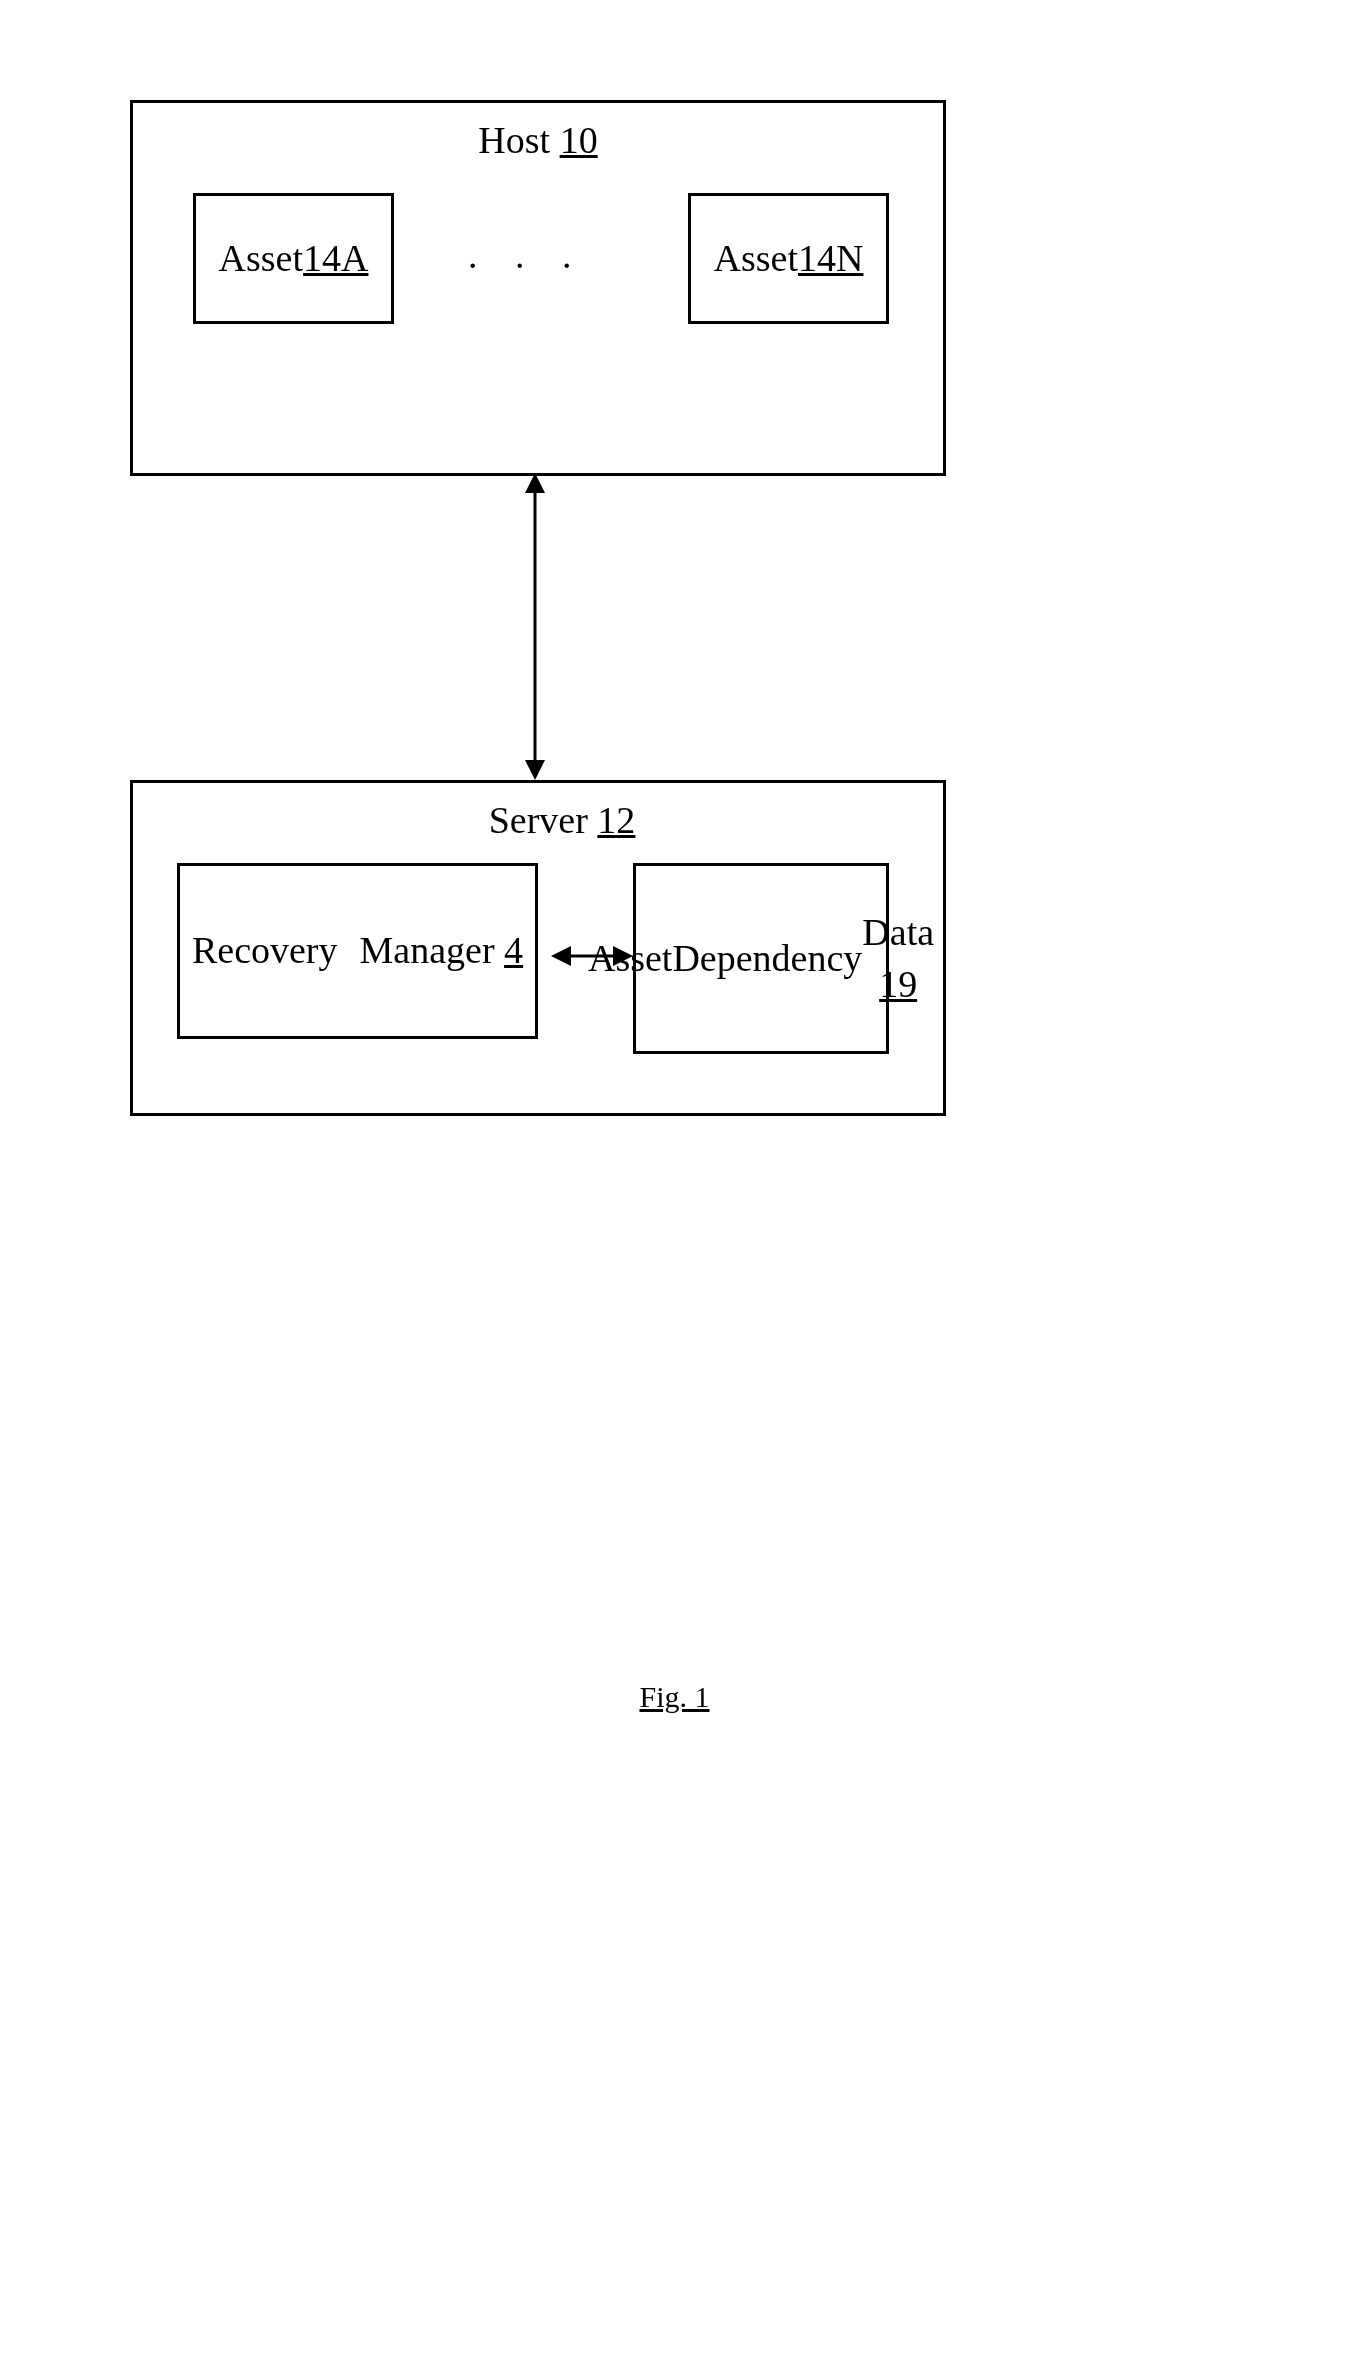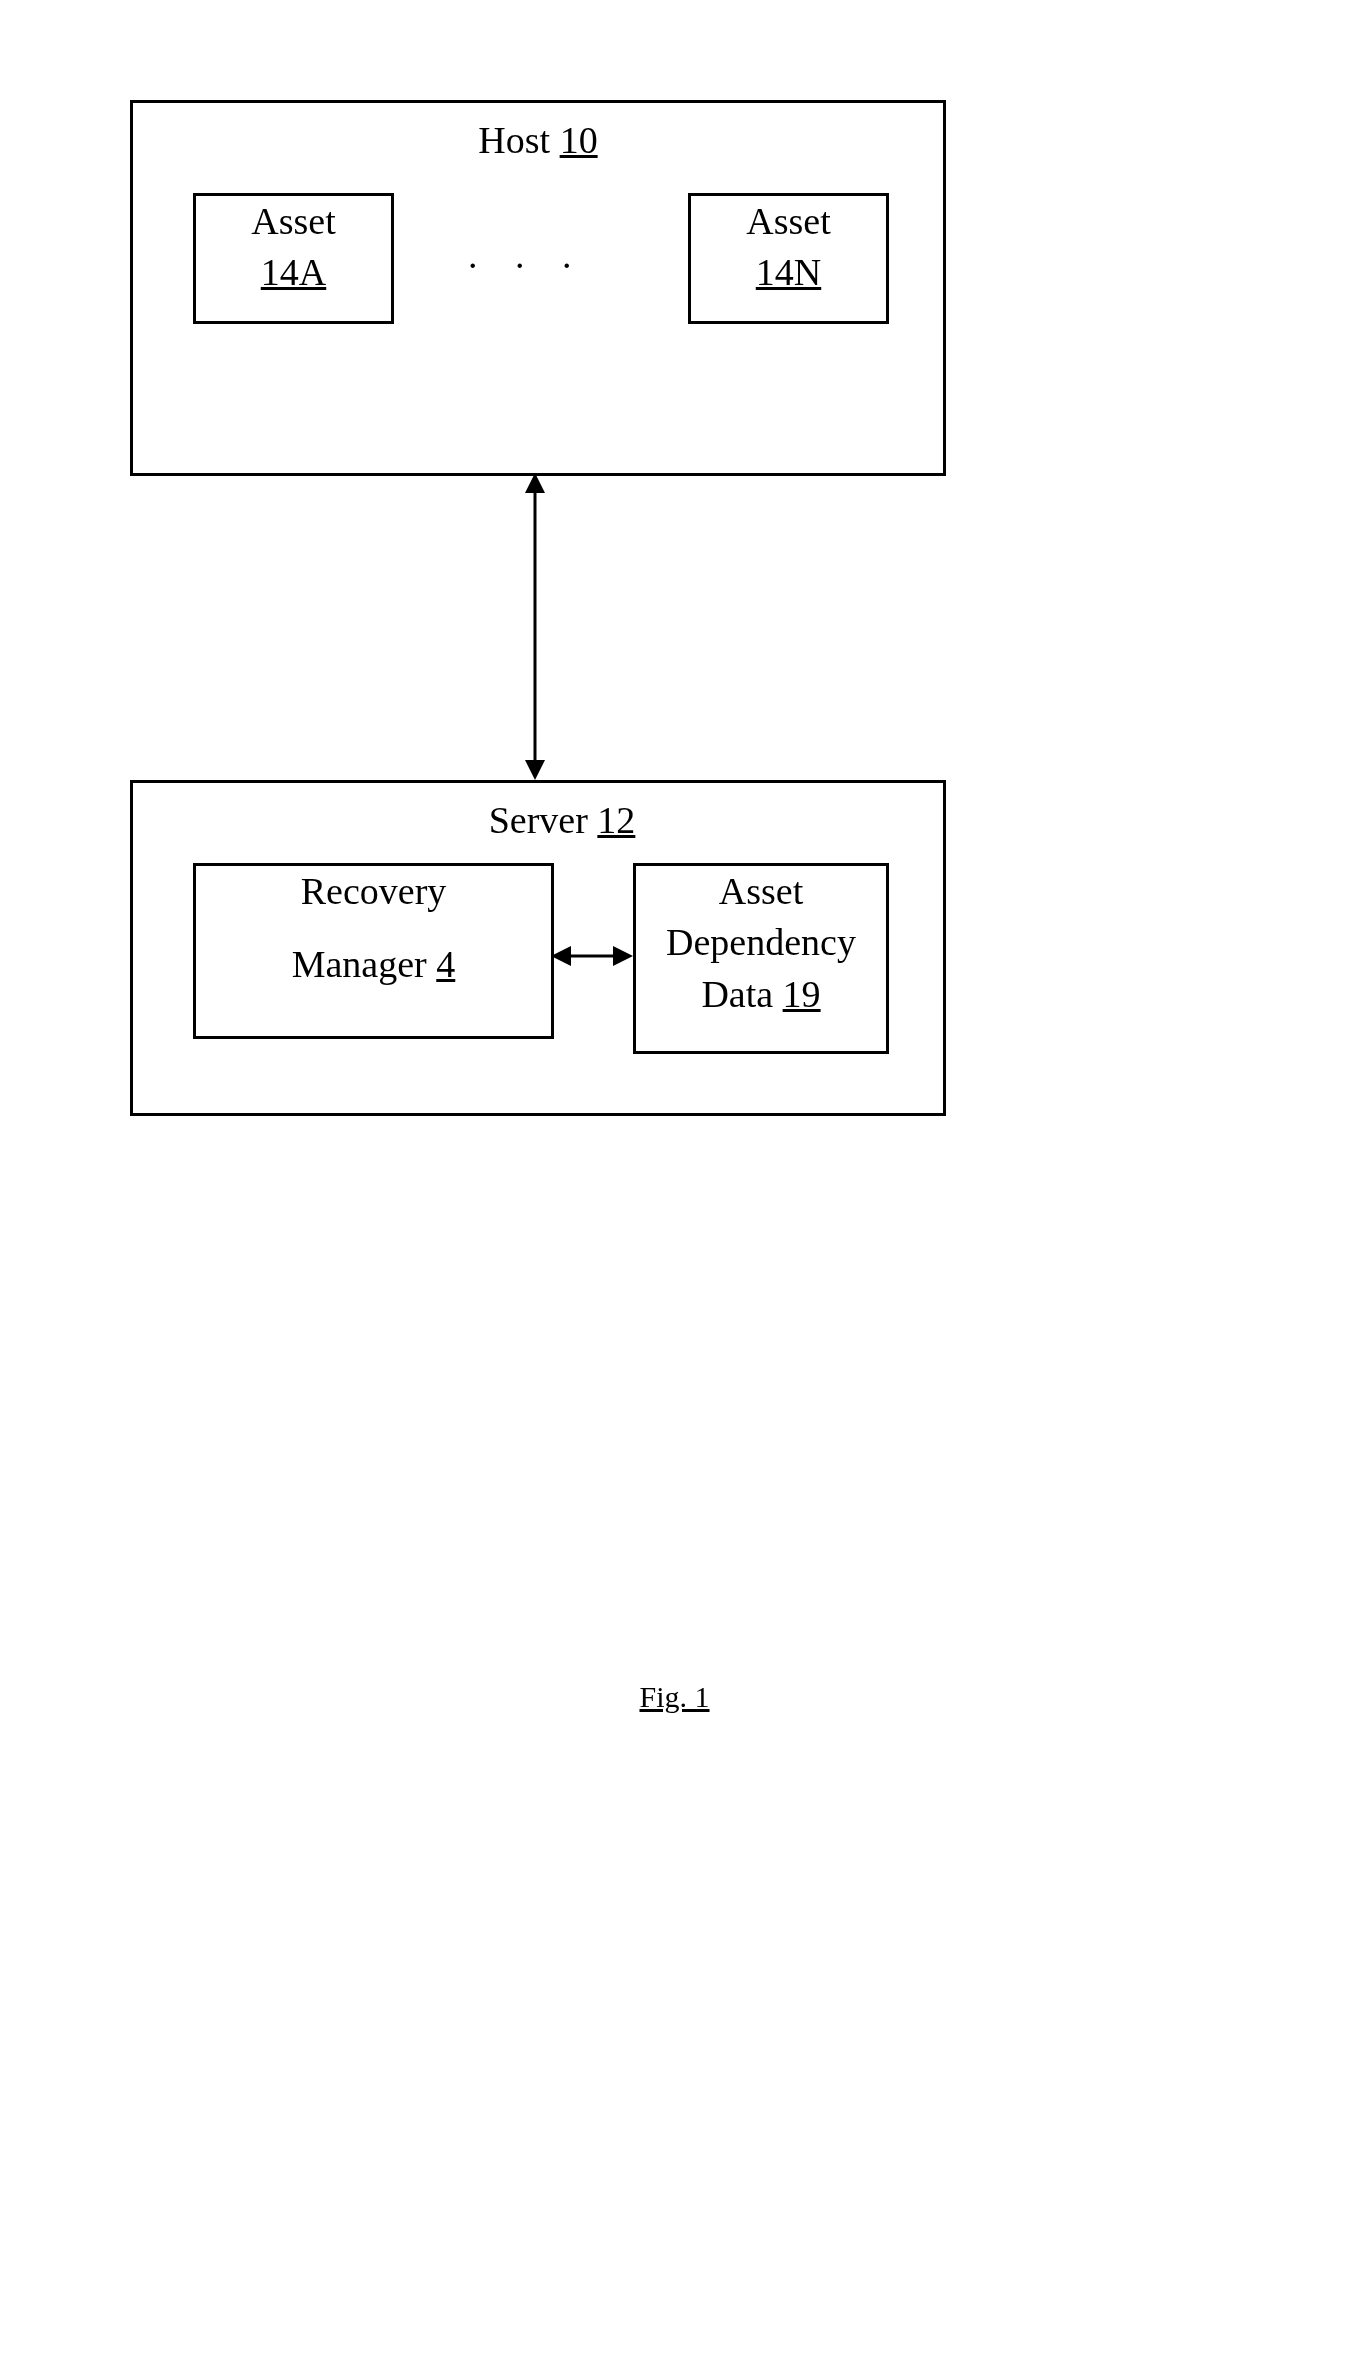--- a/index.html
+++ b/index.html
@@ -33,37 +33,37 @@
       top: 780px;
       width: 810px;
       height: 330px;
     }
     .inner-box {
       position: absolute;
       border: 3px solid #000;
       background: #fff;
       display: flex;
       align-items: center;
-      justify-content: flex-start;
-      flex-direction: column;
+      justify-content: center;
+      flex-direction: row;
     }
     .asset-left {
       left: 60px;
       top: 90px;
       width: 195px;
       height: 125px;
     }
     .asset-right {
       left: 555px;
       top: 90px;
       width: 195px;
       height: 125px;
     }
     .recovery-box {
-      left: 60px;
+      left: 44px;
       top: 80px;
       width: 355px;
       height: 170px;
       gap: 22px;
     }
     .asset-dep-box {
       left: 500px;
       top: 80px;
       width: 250px;
       height: 185px;

